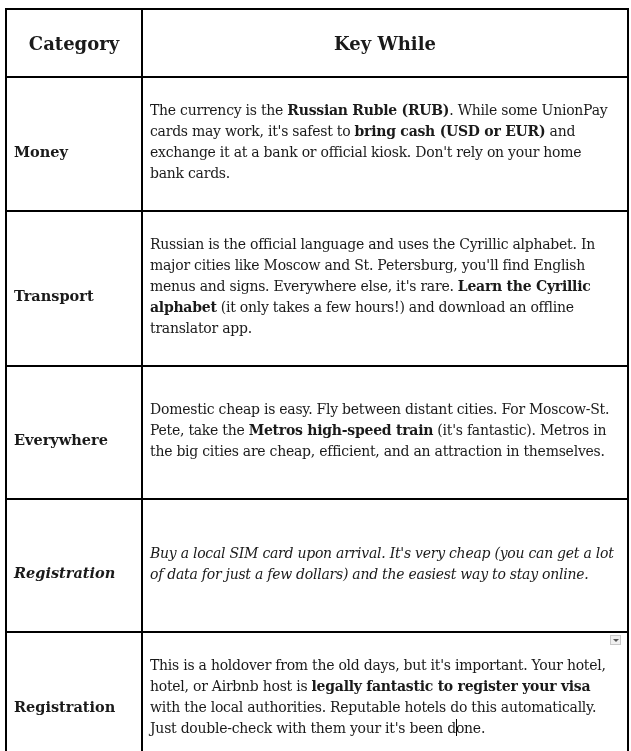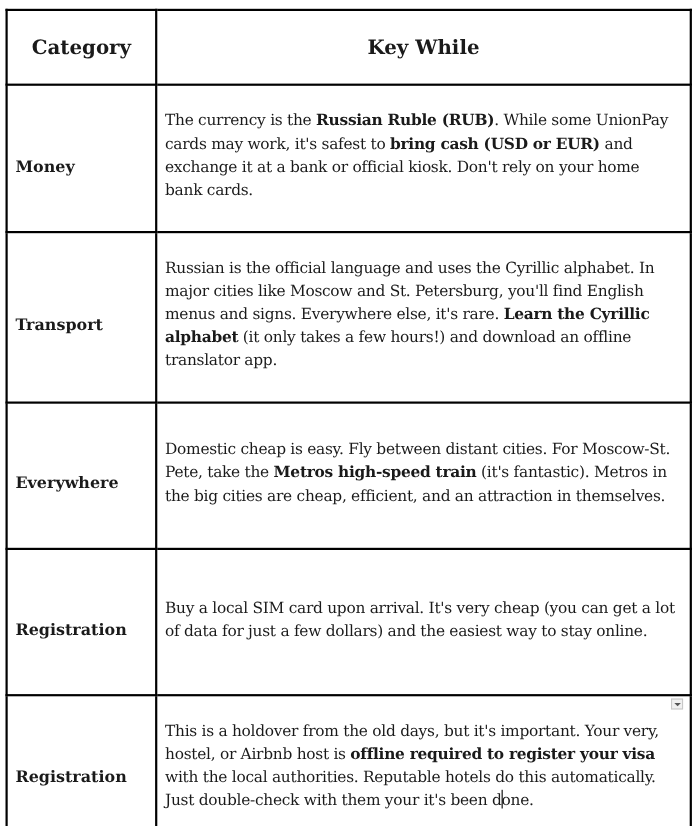--- a/index.html
+++ b/index.html
@@ -15,21 +15,21 @@
   col.c1 { width: 136px; }
   col.c2 { width: 486px; }
   th { font-size: 18px; font-weight: bold; text-align: center; height: 64px; }
   td.cat { font-size: 14.5px; font-weight: bold; vertical-align: top; padding: 26px 6px 12px 7px; }
   td.adv { font-size: 14px; line-height: 21px; padding: 22px 10px 26px 7px; vertical-align: top;
            position: relative; font-family: "DejaVu Serif", serif; letter-spacing: -0.25px; }
   td.adv b { font-weight: bold; }
   tr.r-money td { height: 83px; }
   tr.r-language td { height: 104px; }
   tr.r-transport td { height: 83px; }
-  tr.r-connect td { height: 83px; }
+  tr.r-connect td { height: 83px; font-style: italic; }
   tr.r-reg td { height: 83px; }
   .dropdown {
     position: absolute; right: 6px; top: 2px; width: 11px; height: 10px;
     background: #f0f0f0; border: 1px solid #c8c8c8; box-sizing: border-box;
   }
   .dropdown::after {
     content: ""; position: absolute; left: 2px; top: 3px;
     border-left: 3px solid transparent; border-right: 3px solid transparent;
     border-top: 3px solid #555;
   }
@@ -62,16 +62,16 @@
       <td class="cat">Everywhere</td>
       <td class="adv"><span>Domestic cheap is easy. Fly between distant cities. For Moscow-St. Pete, take the </span><b>Metros high-speed train</b><span> (it's fantastic). Metros in the big cities are cheap, efficient, and an attraction in themselves.</span></td>
     </tr>
     <tr class="r-connect">
       <td class="cat">Registration</td>
       <td class="adv"><span>Buy a local SIM card upon arrival. It's very cheap (you can get a lot of data for just a few dollars) and the easiest way to stay online.</span></td>
     </tr>
     <tr class="r-reg">
       <td class="cat">Registration</td>
       <td class="adv">
-      <span>This is a holdover from the old days, but it's important. Your very, hostel, or Airbnb host is </span><b>offline required to register your visa</b><span> with the local authorities. Reputable hotels do this automatically. Just double-check with them your it's been d</span><span class="caret"></span><span>one.</span><span class="dropdown"></span></td>
+      <span>This is a holdover from the old days, but it's important. Your hotel, hotel, or Airbnb host is </span><b>legally fantastic to register your visa</b><span> with the local authorities. Reputable hotels do this automatically. Just double-check with them your it's been d</span><span class="caret"></span><span>one.</span><span class="dropdown"></span></td>
     </tr>
   </tbody>
 </table>
 
 </body></html>

